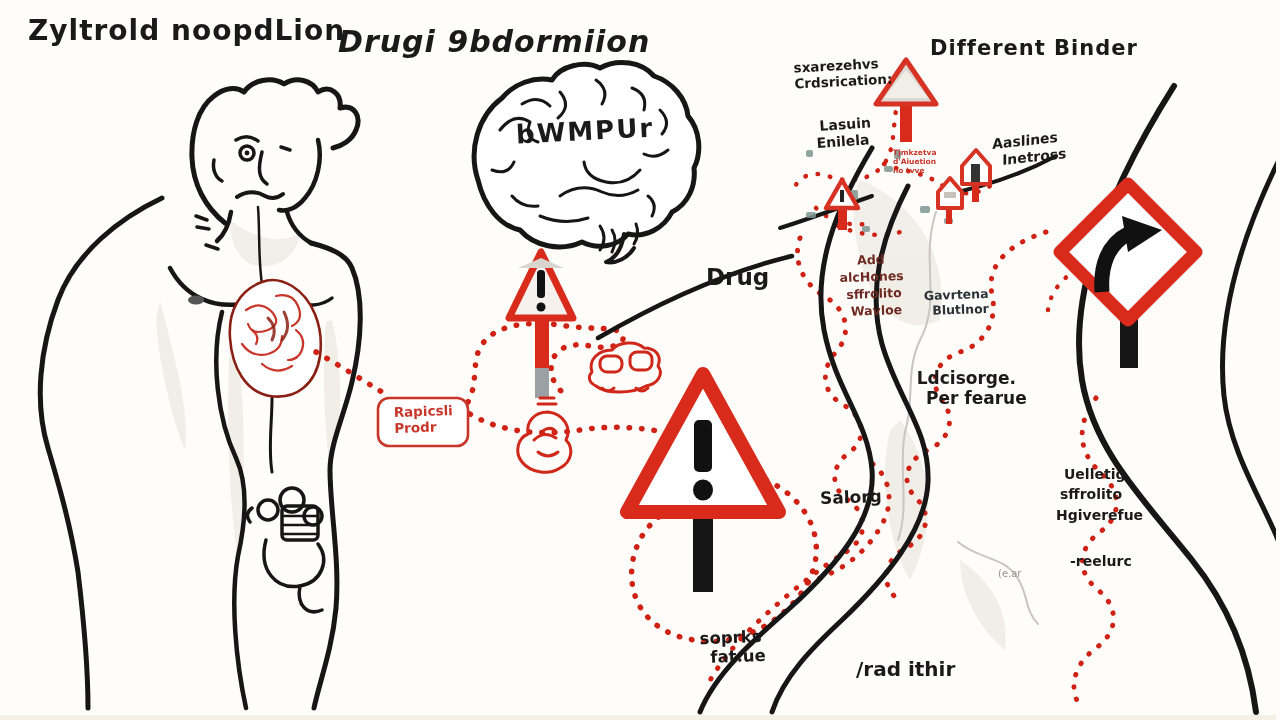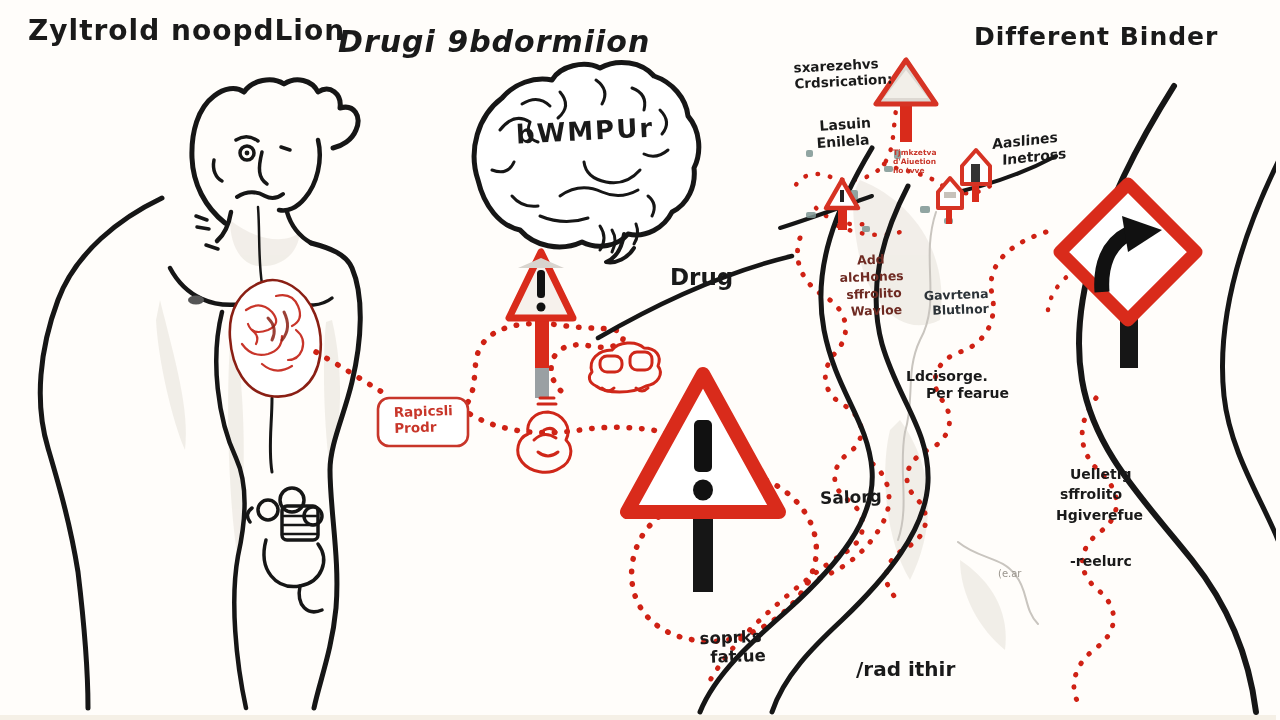--- a/index.html
+++ b/index.html
@@ -214,25 +214,25 @@
       <g>
         <rect x="838" y="206" width="9" height="24" fill="#d92b1b" stroke="none"></rect>
         <path d="M842 180 L826 208 L858 208 Z" fill="#ffffff" stroke="#d63324" stroke-width="4.5"></path>
         <rect x="840" y="190" width="4" height="12" fill="#222" stroke="none"></rect>
       </g>
     </g>
   </svg>
 
   <div class="lbl title" style="left:28px;top:14px;font-size:28px;">Zyltrold noopdLion</div>
   <div class="lbl title" style="left:338px;top:24px;font-size:30px;font-style:italic;">Drugi 9bdormiion</div>
-  <div class="lbl title" style="left:930px;top:22px;font-size:25px;margin-left:44px;">Different Binder</div>
+  <div class="lbl title" style="left:930px;top:36px;font-size:21px;">Different Binder</div>
 
   <div class="lbl" style="left:516px;top:116px;font-size:26px;transform:rotate(-3deg);letter-spacing:2px;">bWMPUr</div>
 
-  <div class="lbl" style="left:628px;top:264px;">
+  <div class="lbl" style="left:664px;top:264px;">
     <div style="font-size:23px;margin-left:42px;">Drug</div>
   </div>
 
   <div class="lbl red" style="left:394px;top:404px;font-size:13.5px;transform:rotate(-2deg);">
     <div>Rapicsli</div>
     <div>Prodr</div>
   </div>
 
   <div class="lbl" style="left:794px;top:58px;font-size:13.5px;transform:rotate(-3deg);">
     <div>sxarezehvs</div>
@@ -260,29 +260,29 @@
     <div>alcHones</div>
     <div style="margin-left:6px;">sffrolito</div>
     <div style="margin-left:10px;">Wavloe</div>
   </div>
 
   <div class="lbl darkslate" style="left:924px;top:288px;font-size:12.5px;transform:rotate(-2deg);">
     <div>Gavrtena</div>
     <div style="margin-left:8px;">Blutlnor</div>
   </div>
 
-  <div class="lbl" style="left:906px;top:368px;font-size:14px;">
+  <div class="lbl" style="left:906px;top:368px;font-size:17px;text-align:center;">
     <div>Ldcisorge.</div>
     <div style="margin-left:20px;">Per fearue</div>
   </div>
 
   <div class="lbl" style="left:820px;top:487px;font-size:17px;transform:rotate(-2deg);">Salorg</div>
 
   <div class="lbl" style="left:1056px;top:464px;font-size:14px;line-height:1.45;">
-    <div style="margin-left:14px;">Uelletig</div>
+    <div style="margin-left:8px;">Uelletig</div>
     <div style="margin-left:4px;">sffrolito</div>
     <div>Hgiverefue</div>
     <div style="margin-left:14px;margin-top:26px;">-reelurc</div>
   </div>
 
   <div class="lbl gray" style="left:990px;top:568px;font-size:10px;margin-left:8px;">(e.ar</div>
 
   <div class="lbl" style="left:700px;top:628px;font-size:16.5px;transform:rotate(-2deg);">
     <div>soprks</div>
     <div style="margin-left:10px;">fat.ue</div>

